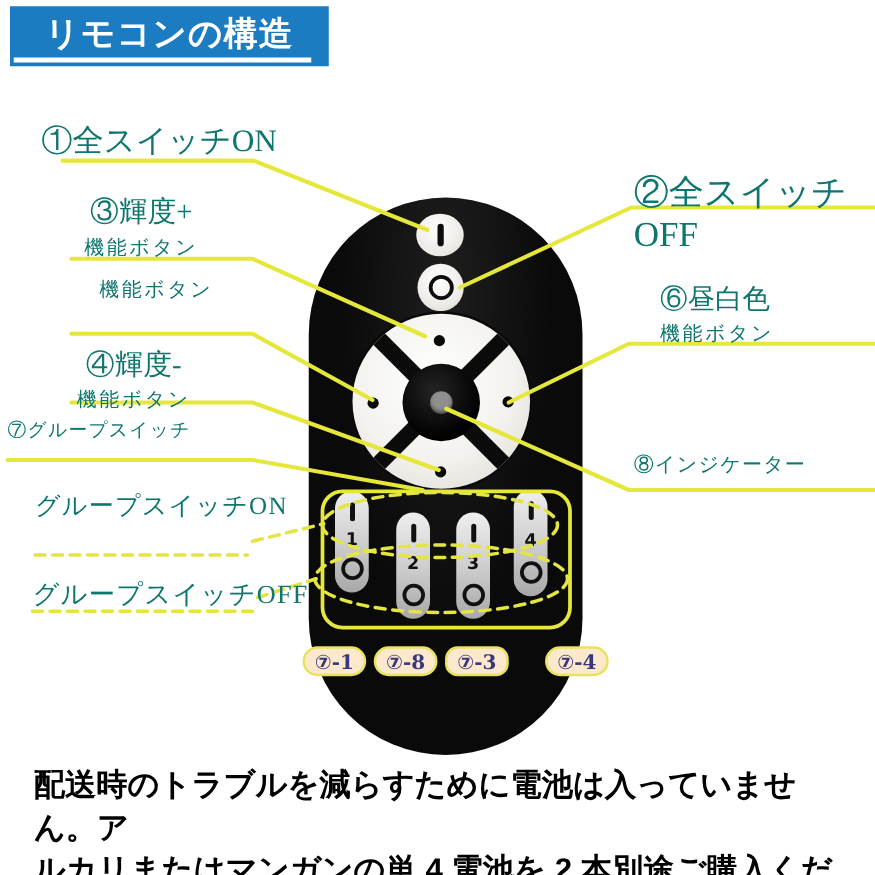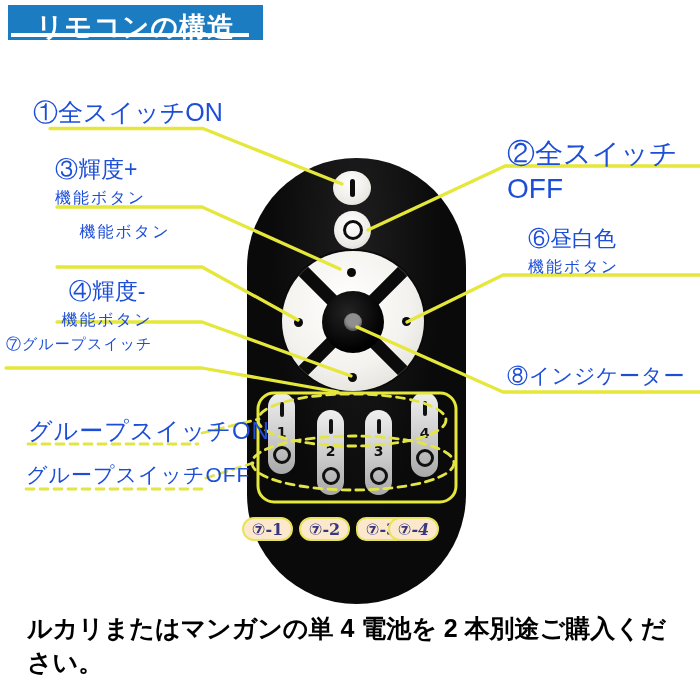--- a/index.html
+++ b/index.html
@@ -1,20 +1,20 @@
 <!DOCTYPE html>
 <html><head>
 <meta charset="utf-8">
 <style>
   html,body{margin:0;padding:0;background:#fff;}
   .stage{position:relative;width:700px;height:700px;background:#ffffff;overflow:hidden;
          font-family:"DejaVu Sans",sans-serif;}
 
   
-  .title-badge{position:absolute;left:8px;top:5px;width:255px;height:35px;background:#1b7cc2;z-index:6;}
+  .title-badge{position:absolute;left:8px;top:5px;width:255px;height:48px;background:#1b7cc2;z-index:6;}
   .title-text{display:block;color:#ffffff;font:700 27px/44px "Liberation Sans","DejaVu Sans",sans-serif;
               text-align:center;letter-spacing:1px;}
   .title-underline{position:absolute;left:3px;bottom:3px;width:238px;height:4px;background:#ffffff;}
 
   
   .remote-body{position:absolute;left:247px;top:158px;width:219px;height:446px;border-radius:110px;
                background:radial-gradient(ellipse at 50% 18%,#1e1e1e 0%,#0a0a0a 55%);z-index:1;}
 
   
   .btn-all-on{position:absolute;left:333px;top:171px;width:38px;height:34px;border-radius:50%;
@@ -56,39 +56,39 @@
   #gp4{left:411px;top:392px;height:85px;}
   .gp-bar{width:4px;height:15px;background:#111;border-radius:2px;}
   .gp-num{font:700 14px/1 "DejaVu Sans",sans-serif;color:#111;}
   .gp-ring{width:12px;height:12px;border:3px solid #111;border-radius:50%;}
 
   
   .badge{position:absolute;top:517px;width:51px;height:24px;box-sizing:border-box;
          background:#fce8cc;border:2.5px solid #e8e35e;border-radius:14px;color:#39377e;
          font:600 16px "DejaVu Serif","DejaVu Sans",serif;
          display:flex;align-items:center;justify-content:center;z-index:5;}
-  #bd1{left:242px;} #bd2{left:299px;} #bd3{left:356px;border-radius:10px;} #bd4{left:388px;font-style:italic;}
+  #bd1{left:242px;} #bd2{left:299px;} #bd3{left:356px;border-radius:10px;} #bd4{left:436px;}
 
   
   .lines{position:absolute;left:0;top:0;z-index:4;pointer-events:none;}
 
   
-  .lbl{position:absolute;color:#1d4ed8;z-index:6;
-       font-family:Liberation Sans, sans-serif;}
+  .lbl{position:absolute;color:#0f766e;z-index:6;
+       font-family:Liberation Serif, serif;}
   .lbl .main{display:block;}
   .lbl .sub{display:block;font-size:16px;letter-spacing:2px;margin-top:3px;}
   #lbl-all-on{left:33px;top:96px;font-size:25px;}
   #lbl-all-off{left:507px;top:135px;font-size:28px;}
-  #lbl-bright-plus{left:55px;top:154px;width:140px;font-size:23px;}
+  #lbl-bright-plus{left:43px;top:154px;width:140px;text-align:center;font-size:23px;}
   #lbl-warm{left:55px;top:219px;width:140px;text-align:center;font-size:23px;}
   #lbl-daylight{left:528px;top:224px;width:134px;text-align:left;font-size:22px;}
   #lbl-bright-minus{left:37px;top:276px;width:140px;text-align:center;font-size:23px;}
   #lbl-group{left:6px;top:335px;font-size:15px;letter-spacing:1px;}
-  #lbl-indicator{left:507px;top:362px;font-size:21px;letter-spacing:1px;text-align:right;}
-  #lbl-group-on{left:28px;top:415px;font-size:24px;letter-spacing:1px;}
+  #lbl-indicator{left:507px;top:362px;font-size:16px;letter-spacing:1px;text-align:right;}
+  #lbl-group-on{left:28px;top:391px;font-size:20px;letter-spacing:1px;}
   #lbl-group-off{left:26px;top:461px;font-size:21px;letter-spacing:1px;}
 
   
   .footer{position:absolute;left:27px;top:611px;width:660px;color:#000;
           font:700 25px/34px "Liberation Sans","DejaVu Sans",sans-serif;z-index:6;}
   .footer span{display:block;}
 </style>
 </head>
 <body>
 
@@ -165,21 +165,21 @@
       <line x1="28" y1="444" x2="198" y2="444"></line>
       <line x1="202" y1="433" x2="259" y2="419"></line>
       <line x1="26" y1="489" x2="204" y2="489"></line>
       <line x1="206" y1="478" x2="253" y2="463"></line>
       <ellipse cx="352" cy="420" rx="94" ry="26"></ellipse>
       <ellipse cx="353" cy="463" rx="101" ry="27"></ellipse>
     </g>
   </svg>
 
   <div class="badge" id="bd1">⑦-1</div>
-  <div class="badge" id="bd2">⑦-2</div>
+  <div class="badge" id="bd2">⑦-8</div>
   <div class="badge" id="bd3">⑦-3</div>
   <div class="badge" id="bd4">⑦-4</div>
 
   <div class="lbl" id="lbl-all-on">①全スイッチON</div>
   <div class="lbl" id="lbl-all-off">②全スイッチOFF</div>
   <div class="lbl" id="lbl-bright-plus">
     <span class="main">③輝度+</span>
     <span class="sub">機能ボタン</span>
   </div>
   <div class="lbl" id="lbl-warm">
@@ -192,16 +192,17 @@
   <div class="lbl" id="lbl-bright-minus">
     <span class="main">④輝度-</span>
     <span class="sub">機能ボタン</span>
   </div>
   <div class="lbl" id="lbl-group">⑦グループスイッチ</div>
   <div class="lbl" id="lbl-indicator">⑧インジケーター</div>
   <div class="lbl" id="lbl-group-on">グループスイッチON</div>
   <div class="lbl" id="lbl-group-off">グループスイッチOFF</div>
 
   <div class="footer">
+    <span>配送時のトラブルを減らすために電池は入っていません。ア</span>
     <span>ルカリまたはマンガンの単 4 電池を 2 本別途ご購入ください。</span>
   </div>
 
 </div>
 
 </body></html>

